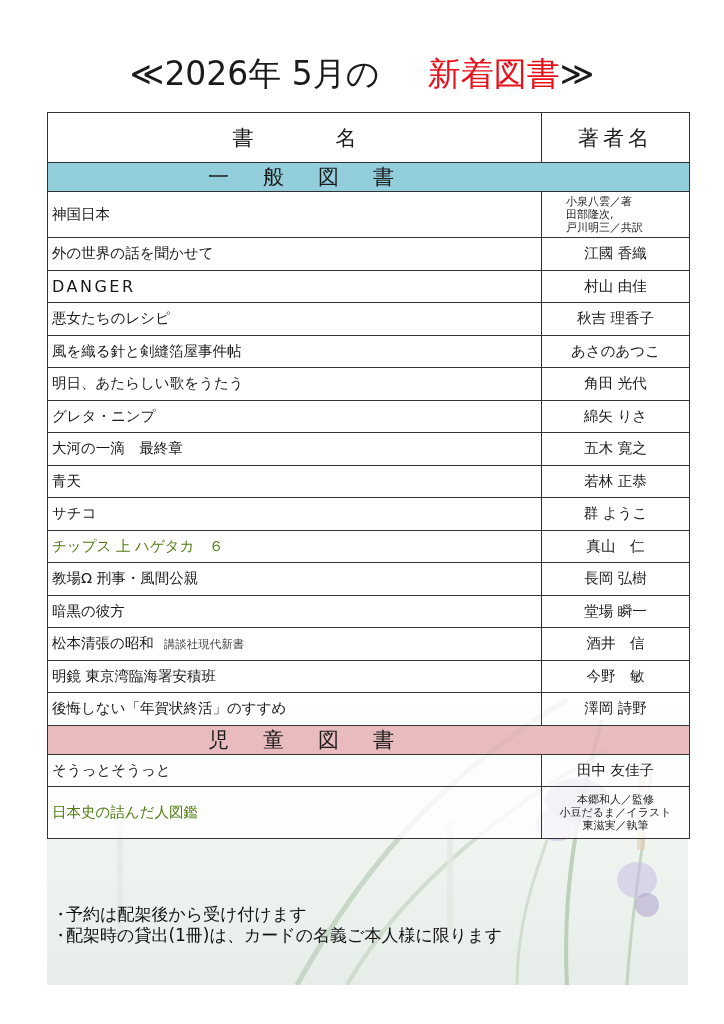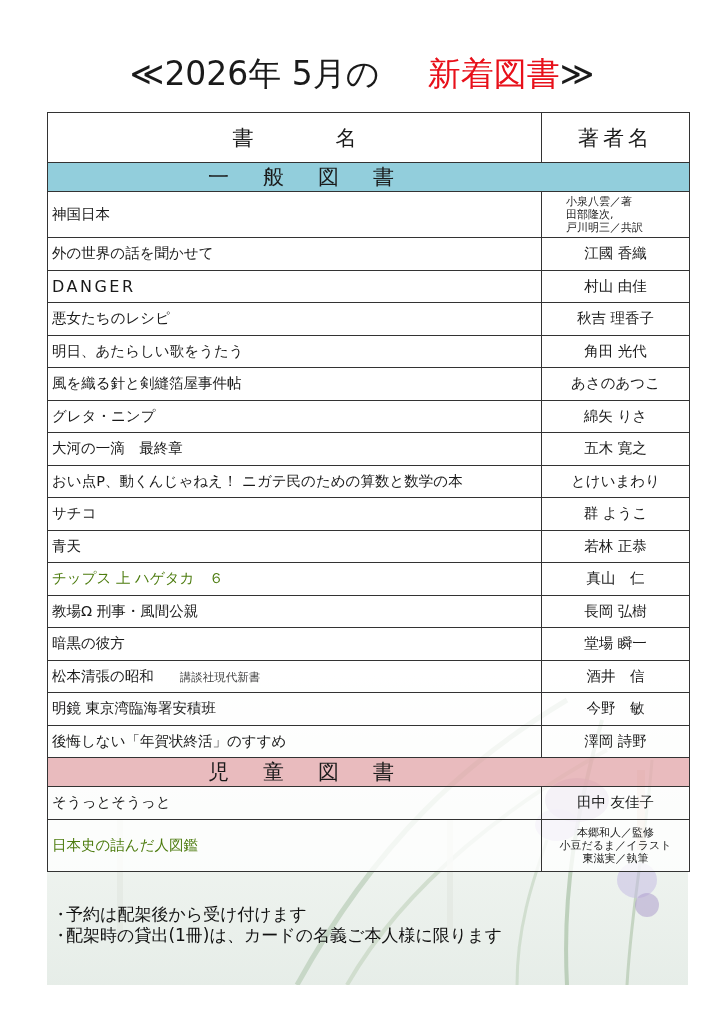--- a/index.html
+++ b/index.html
@@ -45,21 +45,21 @@
     .sec.general td { background: #92cedc; }
     .sec.children td { background: rgba(230,176,180,0.85); }
     .sec .sec-label { padding-left: 160px; letter-spacing: 0; }
     .sec .sec-label span { display: inline-block; margin-right: 34px; }
 
     tr.row td { height: 32.5px; background: rgba(255,255,255,0.78); }
     tr.row td.t { font-size: 14.5px; padding-left: 4px; text-align: left; white-space: nowrap; overflow: hidden; }
     tr.row td.a { font-size: 14.5px; text-align: center; white-space: nowrap; }
     tr.row td.t.alpha { letter-spacing: 2.5px; font-size: 16px; }
     tr.row td.t.gray { color: #4d7c0f; }
-    tr.row td.t .sub { font-size: 11.5px; margin-left: 26px; color: #444; }
+    tr.row td.t .sub { font-size: 11.5px; margin-left: 10px; color: #444; }
     tr.tall td { height: 46px; }
     tr.tall td.a { font-size: 11px; line-height: 13px; text-align: left; padding-left: 24px; }
     tr.tall2 td { height: 52px; }
     tr.tall2 td.a { font-size: 11px; line-height: 13px; text-align: center; }
 
     .notes {
       position: absolute; left: 52px; top: 904px; z-index: 2;
       font-size: 17px; line-height: 21px; color: #111;
     }
     .notes div { white-space: nowrap; }
@@ -116,46 +116,42 @@
       </tr>
   <tr class="row">
         <td class="t alpha">DANGER</td>
         <td class="a">村山 由佳</td>
       </tr>
   <tr class="row">
         <td class="t">悪女たちのレシピ</td>
         <td class="a">秋吉 理香子</td>
       </tr>
   <tr class="row">
+        <td class="t">風を織る針と剣縫箔屋事件帖</td>
+        <td class="a">あさのあつこ</td>
+      </tr>
+  <tr class="row">
         <td class="t">明日、あたらしい歌をうたう</td>
         <td class="a">角田 光代</td>
-      </tr>
-  <tr class="row">
-        <td class="t">風を織る針と剣縫箔屋事件帖</td>
-        <td class="a">あさのあつこ</td>
       </tr>
   <tr class="row">
         <td class="t">グレタ・ニンプ</td>
         <td class="a">綿矢 りさ</td>
       </tr>
   <tr class="row">
         <td class="t">大河の一滴　最終章</td>
         <td class="a">五木 寛之</td>
       </tr>
   <tr class="row">
-        <td class="t">おい点P、動くんじゃねえ！ ニガテ民のための算数と数学の本</td>
-        <td class="a">とけいまわり</td>
+        <td class="t">青天</td>
+        <td class="a">若林 正恭</td>
       </tr>
   <tr class="row">
         <td class="t">サチコ</td>
         <td class="a">群 ようこ</td>
-      </tr>
-  <tr class="row">
-        <td class="t">青天</td>
-        <td class="a">若林 正恭</td>
       </tr>
   <tr class="row">
         <td class="t gray">チップス 上 ハゲタカ　６</td>
         <td class="a">真山　仁</td>
       </tr>
   <tr class="row">
         <td class="t">教場Ω 刑事・風間公親</td>
         <td class="a">長岡 弘樹</td>
       </tr>
   <tr class="row">

